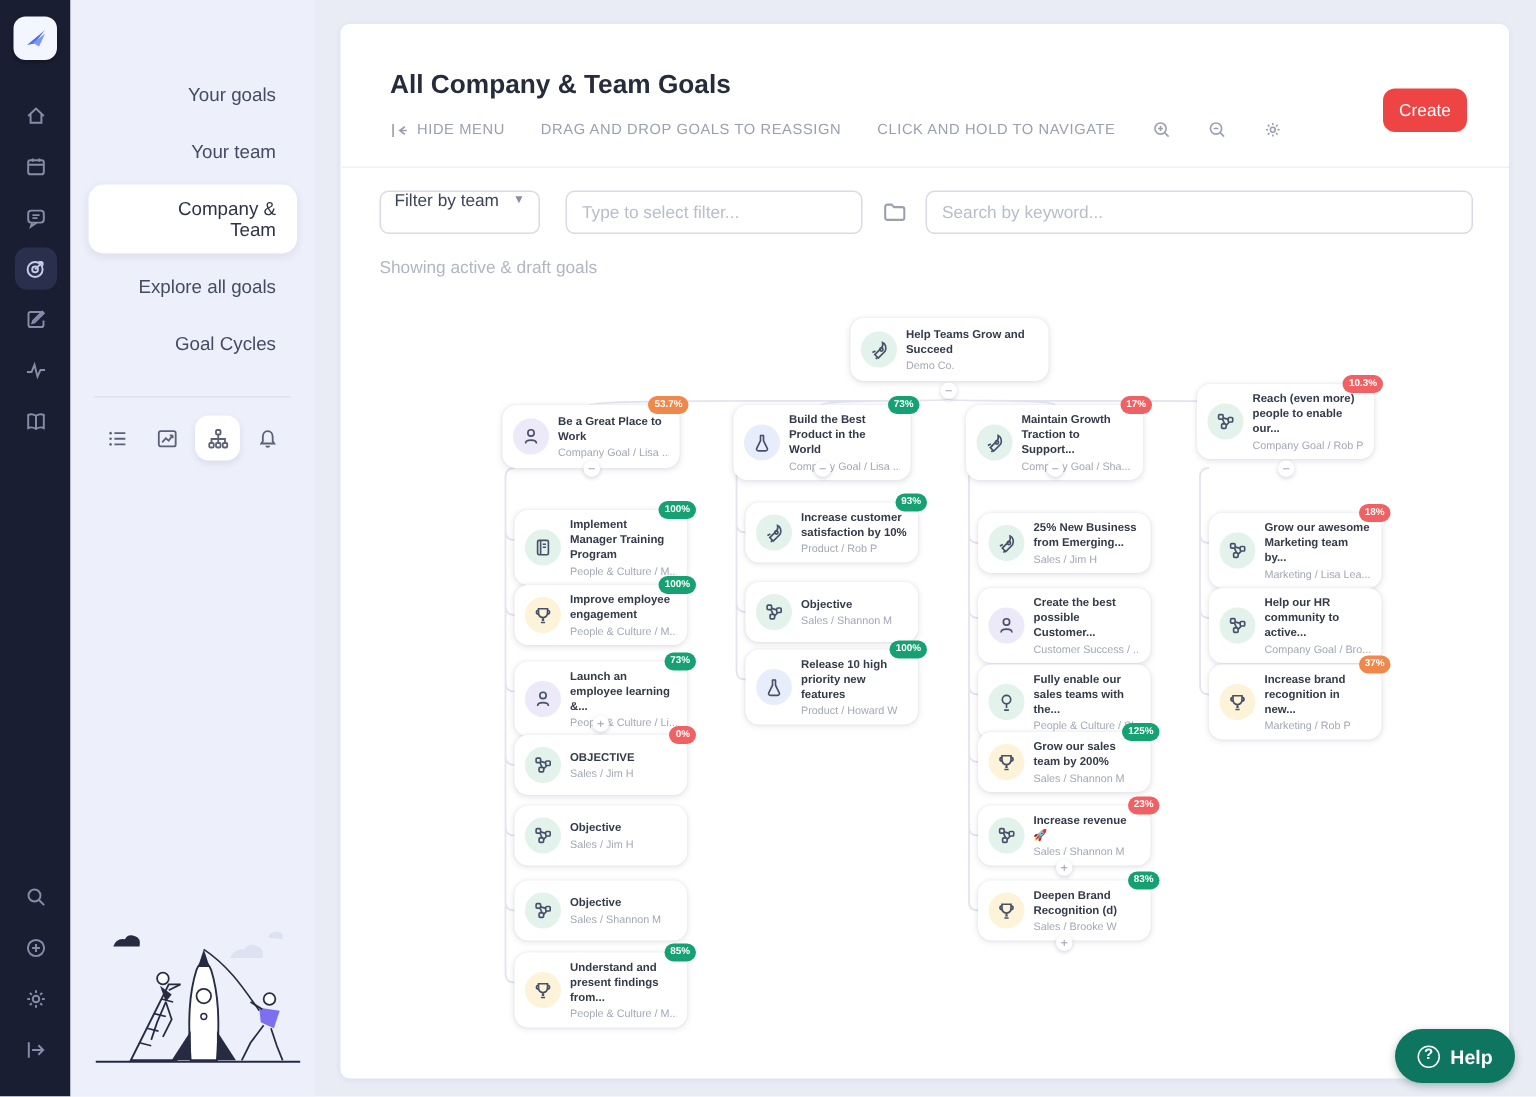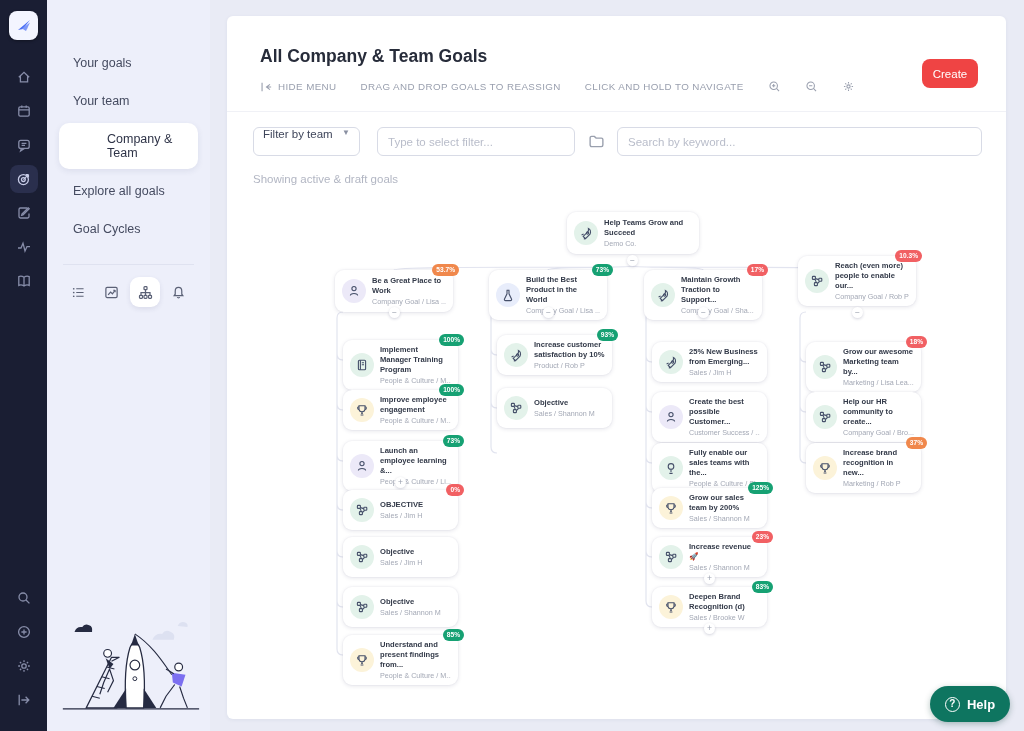--- a/index.html
+++ b/index.html
@@ -10,21 +10,21 @@
   
   .rail { width:47px; background:#1a1e33; display:flex; flex-direction:column; align-items:center; padding:11px 0 14px; flex:none; }
   .logo { width:29px; height:29px; border-radius:8px; background:#f3f5ff; display:flex; align-items:center; justify-content:center; margin-bottom:20px; box-shadow:0 1px 3px rgba(0,0,0,.35); }
   .ricon { width:28px; height:28px; border-radius:8px; display:flex; align-items:center; justify-content:center; margin:3px 0; cursor:pointer; }
   .ricon svg { stroke:#878da9; }
   .ricon.active { background:#2a2f4d; }
   .ricon.active svg { stroke:#c7cbe6; }
   .rail .spacer { margin-top:auto; }
 
   
-  .sidebar { width:163px; background:#edeffa; display:flex; flex-direction:column; padding-top:44px; flex:none; }
+  .sidebar { width:163px; background:#edeffa; display:flex; flex-direction:column; padding-top:44px; flex:none;text-align:right; }
   .nav-item { margin:3px 12px; padding:9px 14px; font-size:12.5px; color:#454b60; border-radius:10px; cursor:pointer; }
   .nav-item.active { background:#ffffff; box-shadow:0 2px 6px rgba(45,50,95,.09); font-weight:500; color:#2e3347;padding-left:48px; }
   .side-divider { border-top:1px solid #dfe2f0; margin:16px 16px 12px; }
   .tools-row { display:flex; justify-content:space-between; padding:0 16px; }
   .tool { width:30px; height:30px; border-radius:9px; display:flex; align-items:center; justify-content:center; cursor:pointer; }
   .tool svg { stroke:#5b6176; }
   .tool.active { background:#fff; box-shadow:0 2px 5px rgba(45,50,95,.10); }
   .illus { margin-top:auto; padding:0 6px 10px 10px; }
 
   
@@ -490,20 +490,32 @@
           <span class="gic mint">
               <svg width="14" height="14">
                 <use href="#s-network"></use>
               </svg>
             </span>
           <div class="gtxt">
               <div class="gtitle">Objective</div>
               <div class="gsub">Sales / Shannon M</div>
             </div>
         </div>
+        <div class="gcard" style="left:270px;top:417px">
+          <span class="gic blu">
+              <svg width="14" height="14">
+                <use href="#s-flask"></use>
+              </svg>
+            </span>
+          <span class="badge green">100%</span>
+          <div class="gtxt">
+              <div class="gtitle">Release 10 high priority new features</div>
+              <div class="gsub">Product / Howard W</div>
+            </div>
+        </div>
 
         <div class="gcard" style="left:425px;top:326px">
           <span class="gic mint">
               <svg width="14" height="14">
                 <use href="#s-rocket"></use>
               </svg>
             </span>
           <div class="gtxt">
               <div class="gtitle">25% New Business from Emerging...</div>
               <div class="gsub">Sales / Jim H</div>
@@ -582,21 +594,21 @@
               <div class="gsub">Marketing / Lisa Lea...</div>
             </div>
         </div>
         <div class="gcard" style="left:579px;top:376px">
           <span class="gic mint">
               <svg width="14" height="14">
                 <use href="#s-network"></use>
               </svg>
             </span>
           <div class="gtxt">
-              <div class="gtitle">Help our HR community to create...</div>
+              <div class="gtitle">Help our HR community to active...</div>
               <div class="gsub">Company Goal / Bro...</div>
             </div>
         </div>
         <div class="gcard" style="left:579px;top:427px">
           <span class="gic yel">
               <svg width="14" height="14">
                 <use href="#s-trophy"></use>
               </svg>
             </span>
           <span class="badge orange">37%</span>

